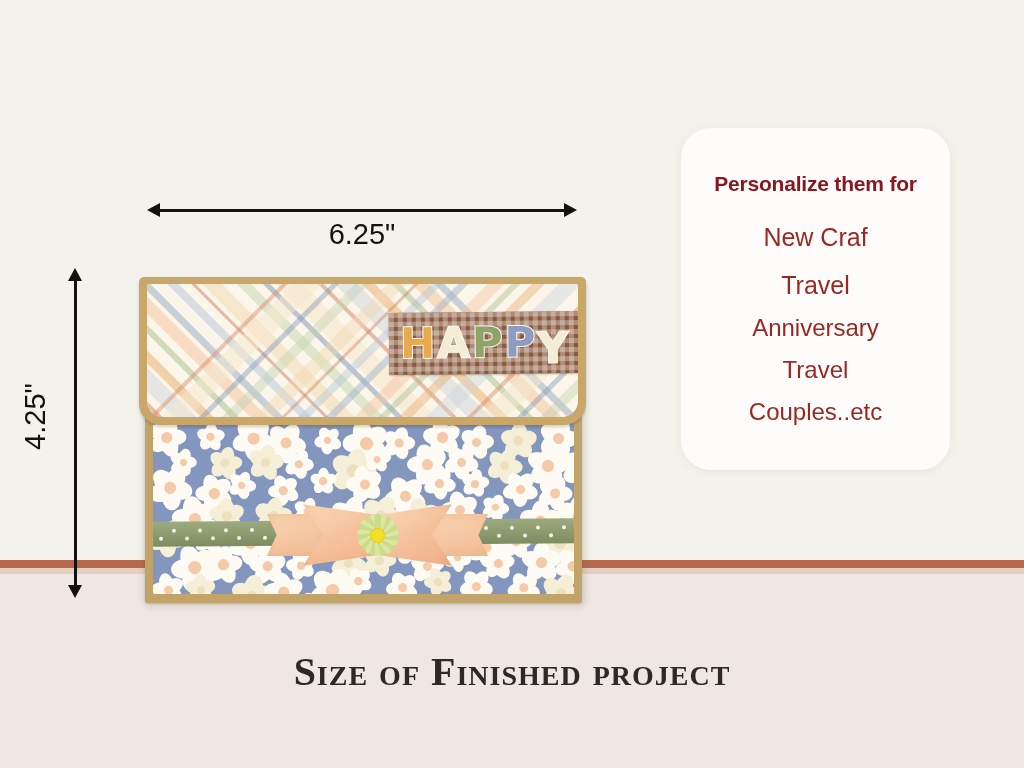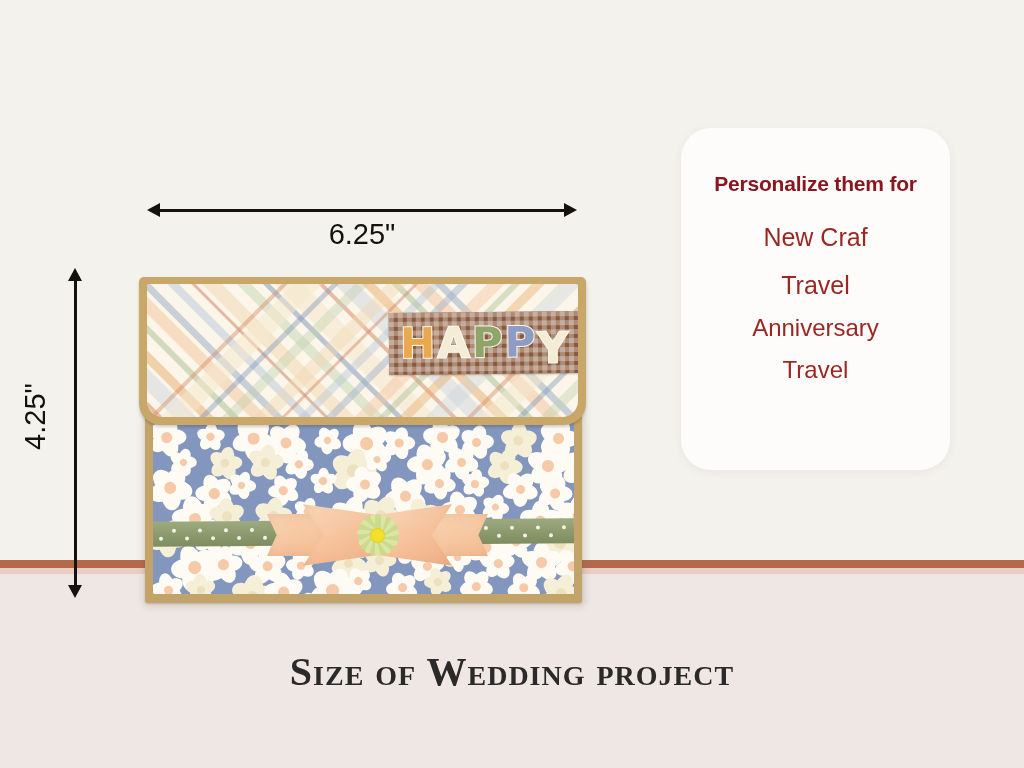--- a/index.html
+++ b/index.html
@@ -1011,18 +1011,19 @@
     </div>
   </div>
 
   <div class="card">
     <div class="card-title">Personalize them for</div>
     <ul class="card-list">
       <li>New Craf</li>
       <li>Travel</li>
       <li>Anniversary</li>
       <li>Travel</li>
+      <li>Couples..etc</li>
     </ul>
   </div>
 
-  <div class="caption">Size of Wedding project</div>
+  <div class="caption">Size of Finished project</div>
 
 </div>
 
 </body></html>

